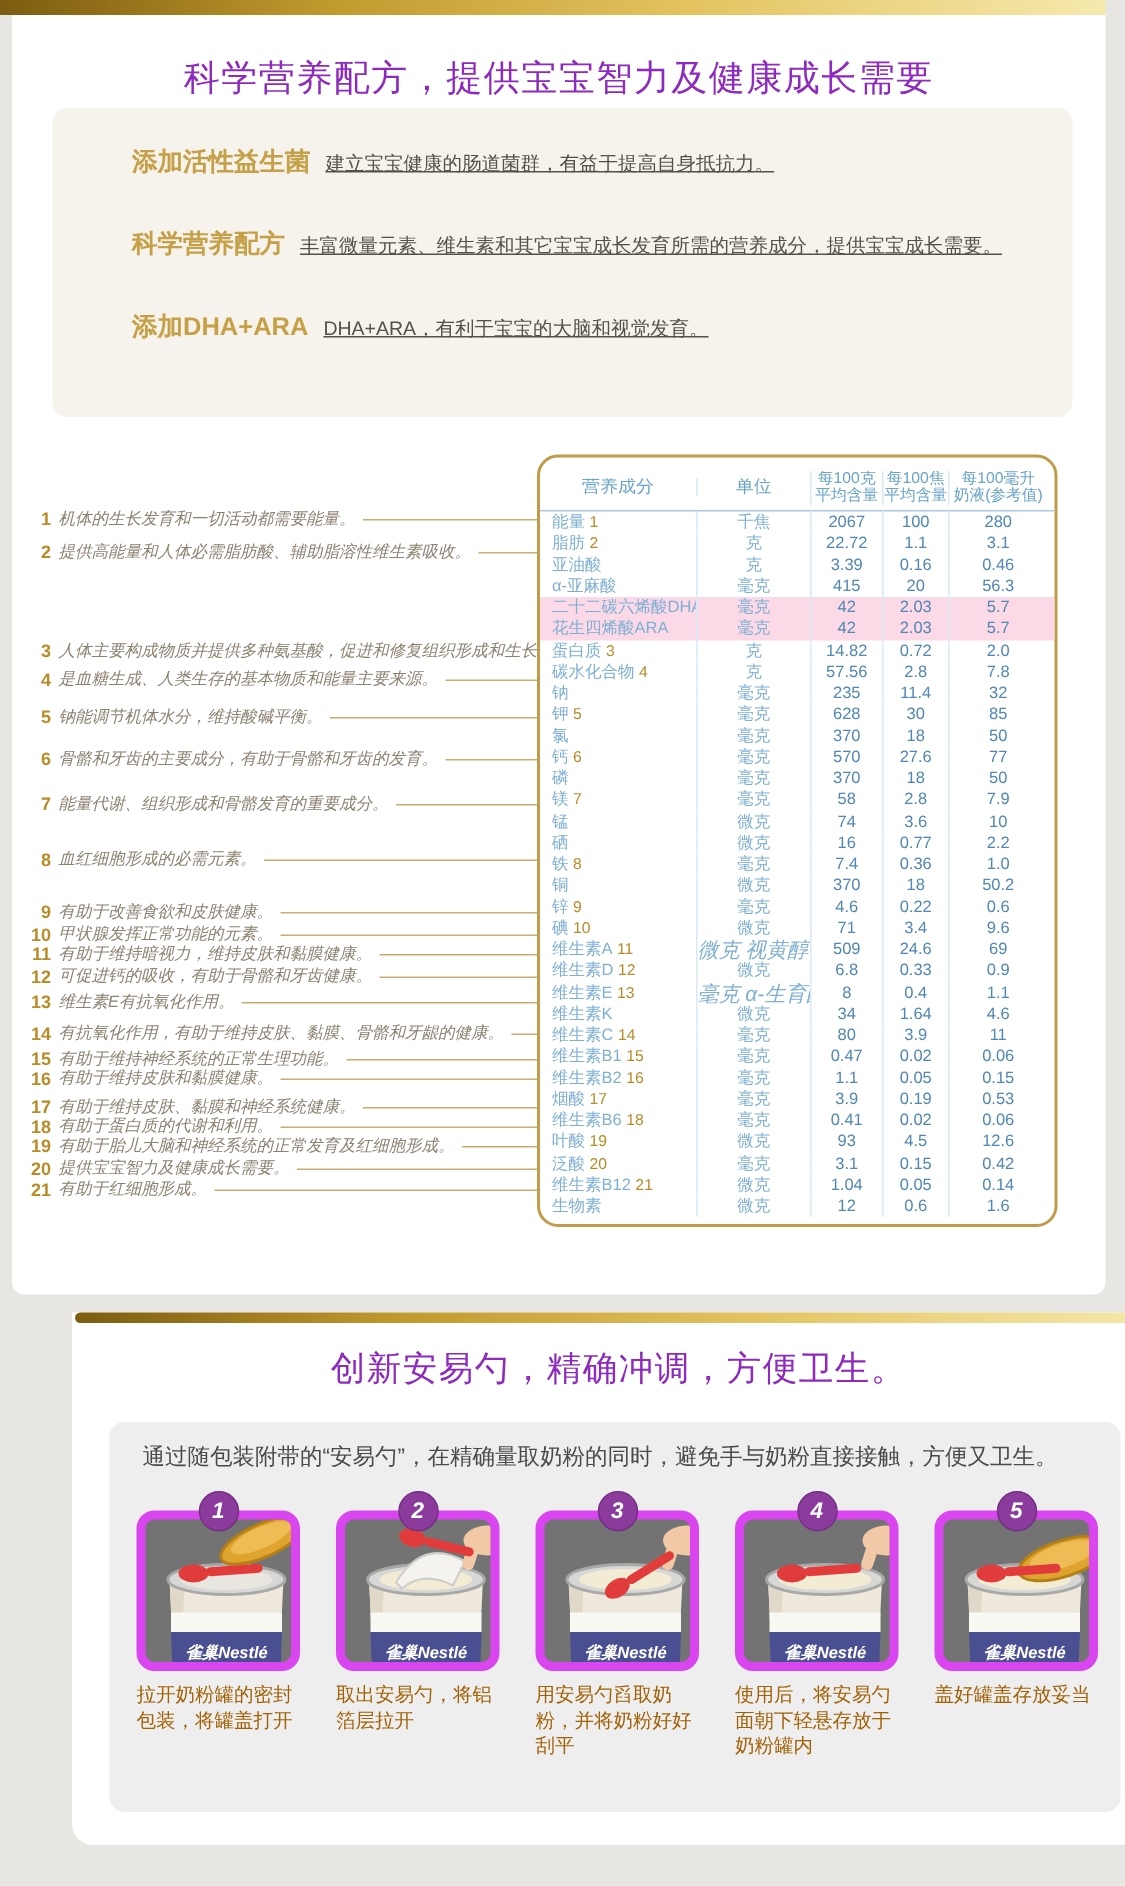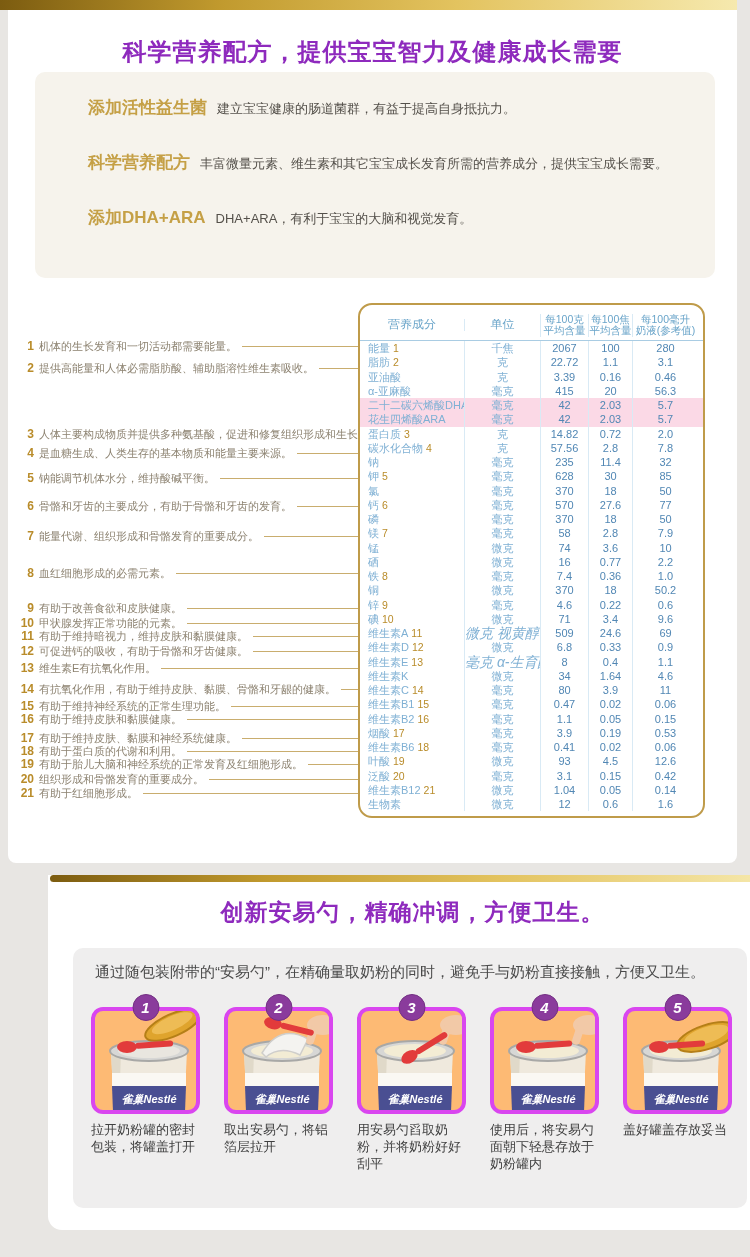--- a/index.html
+++ b/index.html
@@ -4,36 +4,36 @@
 <style>
   html,body{margin:0;padding:0;background:#e8e6e3;}
   #page{position:relative;width:750px;height:1257px;background:#e8e6e3;overflow:hidden;
         font-family:"Liberation Sans","DejaVu Sans",sans-serif;}
   .bar{background:linear-gradient(90deg,#7c5c10 0%,#c19a2e 30%,#e3c35f 62%,#f6e9ae 100%);}
   .bar-top{position:absolute;left:0;top:0;width:737px;height:10px;}
   .white{position:absolute;left:8px;width:729px;background:#ffffff;}
   .sec1{top:10px;height:853px;border-radius:0 0 8px 8px;}
   .sec2{top:875px;height:355px;border-radius:0 0 14px 14px;margin-left:40px;}
   .bar-mid{position:absolute;left:2px;top:0;width:725px;height:7px;border-radius:4px;}
-  .title{position:absolute;left:0;width:100%;text-align:center;font-weight:bold;color:#8e2abd;
+  .title{position:absolute;left:0;width:100%;text-align:center;font-weight:normal;color:#8e2abd;
          font-size:24px;letter-spacing:1px;margin:0;}
   .title1{top:26px;}
   .title2{top:22px;font-size:23px;}
   
   .feature-box{position:absolute;left:27px;top:62px;width:680px;height:206px;background:#f6f3ec;
                border-radius:10px;box-sizing:border-box;padding:24px 20px 0 53px;}
   .feature{display:flex;align-items:baseline;margin-bottom:32px;}
   .f-title{font-size:17px;font-weight:bold;color:#c5a046;margin-right:10px;white-space:nowrap;}
-  .f-desc{font-size:13px;color:#54504a;white-space:nowrap;}
+  .f-desc{font-size:13px;color:#54504a;white-space:nowrap;text-decoration:underline;}
   
   .ann-layer{position:absolute;left:6px;top:0;width:344px;height:853px;}
   .ann{position:absolute;left:0;right:0;display:flex;align-items:flex-start;
        font-size:11px;line-height:13px;color:#8c8270;}
   .ann-num{min-width:20px;text-align:right;margin-right:5px;font-size:12px;font-weight:bold;color:#b98c2a;}
-  .ann-text{white-space:nowrap;}
+  .ann-text{white-space:nowrap;font-style:italic;}
   .ann-line{flex:1 1 auto;min-width:6px;border-top:1px solid #c9ad6e;margin-top:6px;margin-left:5px;}
   
   .ntable{position:absolute;left:350px;top:293px;width:347px;height:515px;background:#fff;
           border:2px solid #bf9b4a;border-radius:14px;box-sizing:border-box;padding-top:5px;overflow:hidden;}
   .t-head{display:flex;align-items:center;height:30px;border-bottom:1px solid #a9cce3;
           color:#69a4c9;font-size:10.5px;line-height:11.5px;}
   .t-head .c{white-space:pre-line;text-align:center;}
   .c{box-sizing:border-box;overflow:hidden;}
   .col-name{width:104px;}
   .col-unit{width:76px;text-align:center;}
@@ -51,23 +51,23 @@
   .t-row .col-unit.small{font-size:14px;white-space:nowrap;font-style:italic;}
   
   .spoon-box{position:absolute;left:25px;top:73px;width:674px;height:260px;background:#efeeee;border-radius:10px;}
   .intro{position:absolute;left:22px;top:14px;width:632px;margin:0;font-size:15px;color:#4a4a4a;
          line-height:20px;white-space:nowrap;}
   .steps{position:absolute;left:18px;top:46px;display:flex;gap:24px;}
   .step{width:109px;position:relative;padding-top:13px;}
   .badge{position:absolute;top:0;left:50%;transform:translateX(-50%);width:27px;height:27px;
          border-radius:50%;background:#8a3b9c;border:1px solid #732f83;color:#fff;font-style:italic;
          font-weight:bold;font-size:15px;text-align:center;line-height:26px;z-index:2;box-sizing:border-box;}
-  .frame{width:109px;height:107px;border:4px solid #d946ef;border-radius:12px;background:#fdba74;
+  .frame{width:109px;height:107px;border:6px solid #d946ef;border-radius:12px;background:#737373;
          box-sizing:border-box;overflow:hidden;position:relative;}
-  .caption{margin-top:7px;font-size:13px;line-height:17px;color:#404040;}
+  .caption{margin-top:7px;font-size:13px;line-height:17px;color:#a16207;}
 </style>
 </head>
 <body>
 
 <div id="page">
 
   <div class="bar bar-top"></div>
 
   <section class="white sec1">
     <h1 class="title title1">科学营养配方，提供宝宝智力及健康成长需要</h1>
@@ -199,21 +199,21 @@
   </div>
 
   <div class="ann" style="top: 748px;">
     <span class="ann-num">19</span>
     <span class="ann-text">有助于胎儿大脑和神经系统的正常发育及红细胞形成。</span>
     <span class="ann-line"></span>
   </div>
 
   <div class="ann" style="top: 763px;">
     <span class="ann-num">20</span>
-    <span class="ann-text">组织形成和骨骼发育的重要成分。</span>
+    <span class="ann-text">提供宝宝智力及健康成长需要。</span>
     <span class="ann-line"></span>
   </div>
 
   <div class="ann" style="top: 777px;">
     <span class="ann-num">21</span>
     <span class="ann-text">有助于红细胞形成。</span>
     <span class="ann-line"></span>
   </div>
 </div>
 

